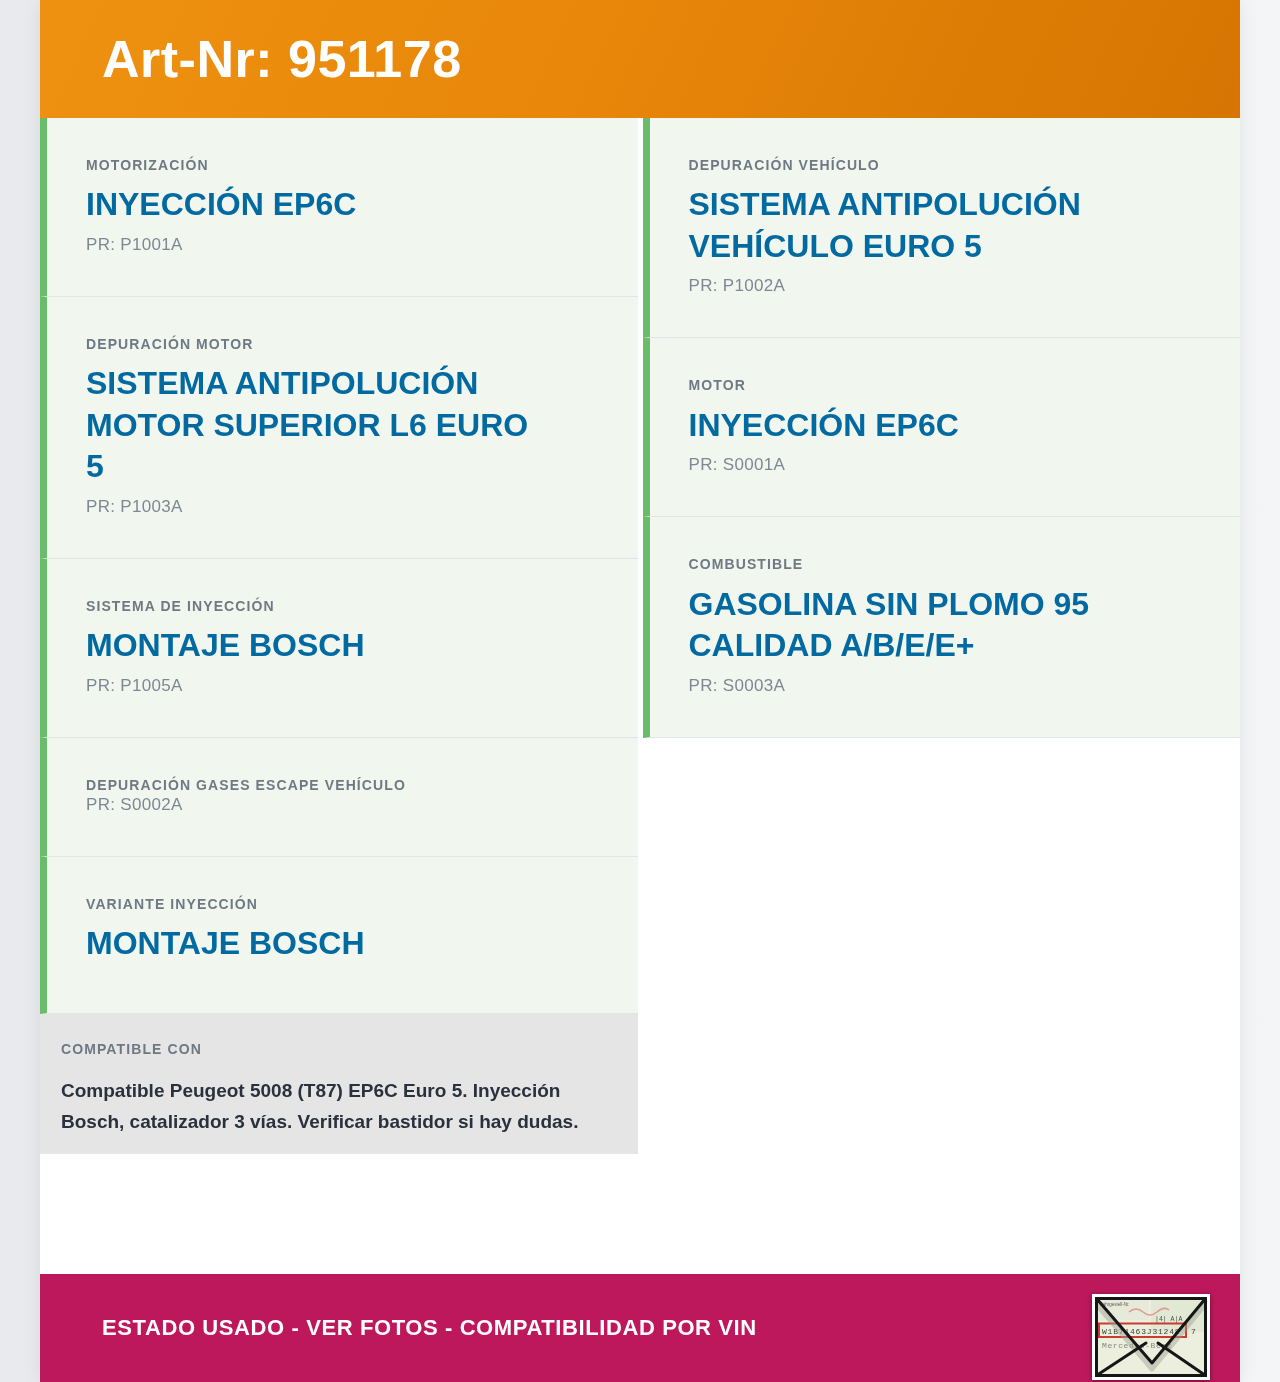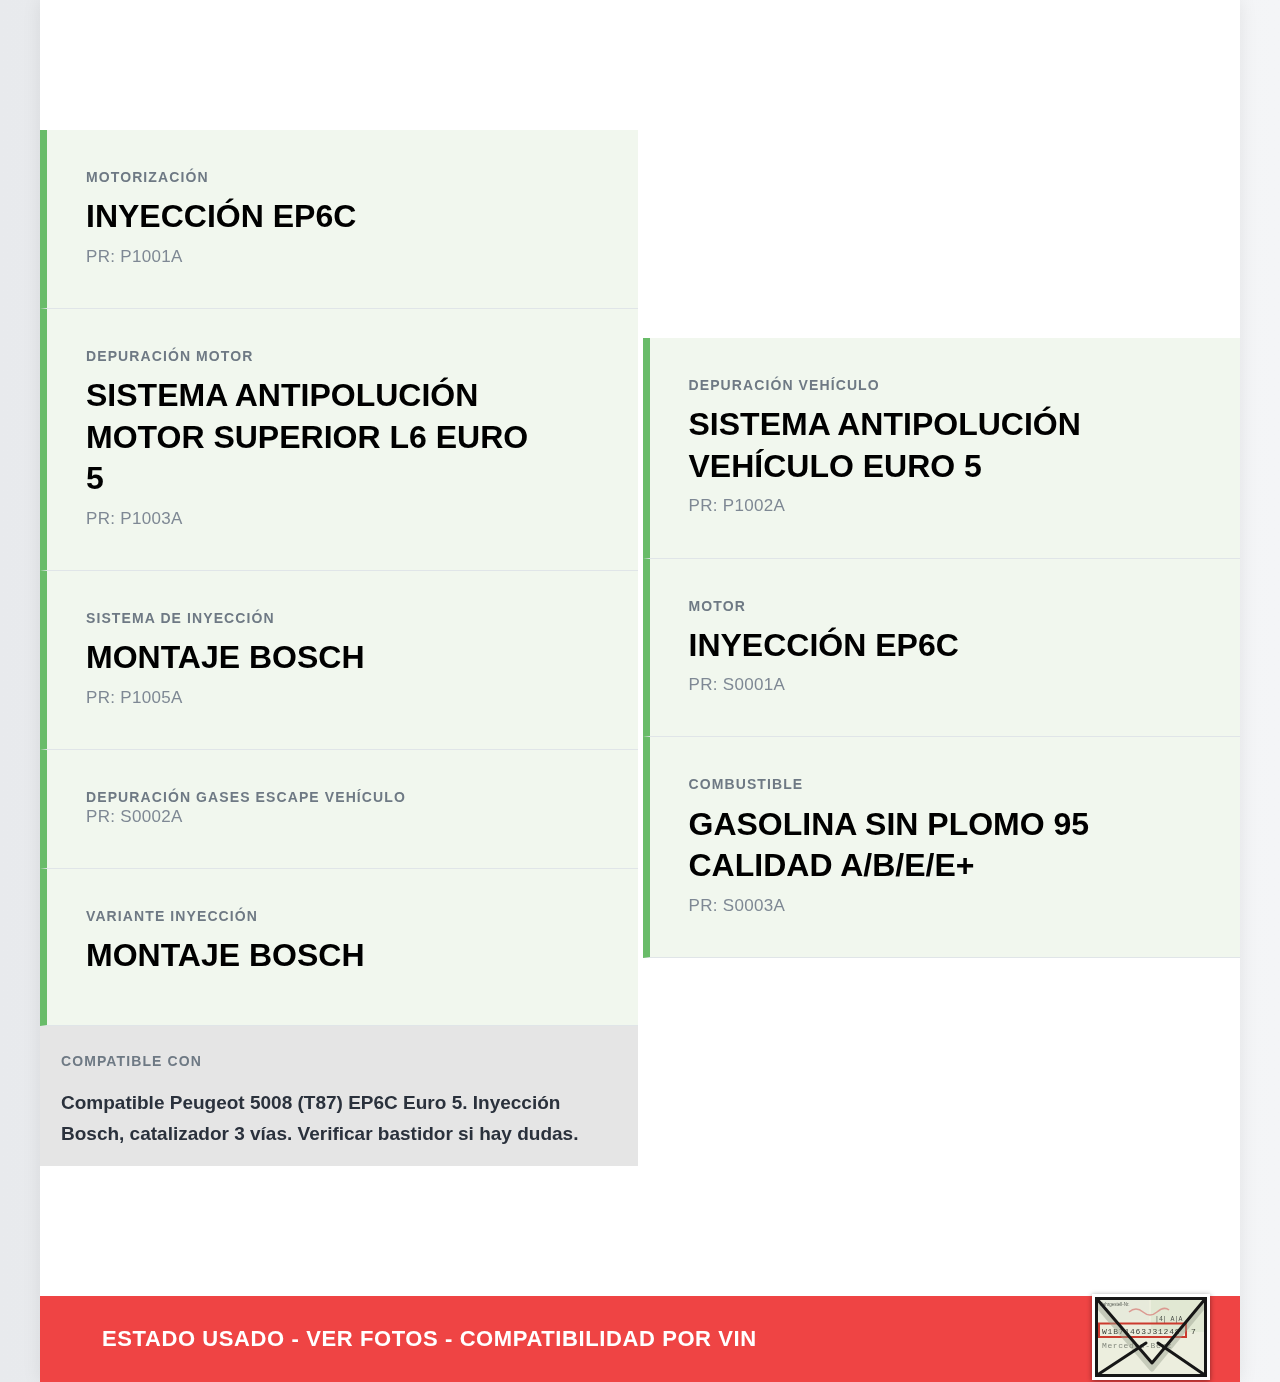--- a/index.html
+++ b/index.html
@@ -16,64 +16,67 @@
   }
   .header {
     height:118px; flex:none;
     background:linear-gradient(115deg,#ee9110 0%, #e8870a 45%, #d67501 100%);
     display:flex; align-items:center; padding-left:62px;
   }
   .header h1 {
     color:#ffffff; font-size:52px; font-weight:bold; letter-spacing:0.5px;
   }
   .columns { display:flex; gap:5px; flex:1; align-items:stretch; }
-  .col { flex:1; display:flex; flex-direction:column;justify-content:center; }
+  .col { flex:1; display:flex; flex-direction:column; }
   .card {
     background:#f1f7ee;
     border-left:7px solid #69bc69;
     border-bottom:1px solid #e0e5e8;
     padding:38px 40px 40px 39px;
   }
   .card-label {
     font-size:14px; font-weight:bold; letter-spacing:1.1px;
     color:#6e7984; text-transform:uppercase; line-height:1.3;
   }
   .card-title {
     font-size:32px; font-weight:bold; line-height:1.3;
-    color:#000000; margin:10px 0 8px; max-width:455px;
+    color:#0369a1; margin:10px 0 8px; max-width:455px;
   }
   .card-pr {
     font-size:17px; color:#7e8894; letter-spacing:0.3px; line-height:1.3;
   }
   .compatible {
     background:#e5e5e5; padding:26px 40px 16px 21px;
   }
   .compatible-text {
     font-size:19px; font-weight:bold; line-height:1.62;
     color:#2a313c; max-width:520px; margin-top:18px;
   }
   .footer {
-    margin-top:auto; height:86px; flex:none; background:#ef4444;
+    margin-top:auto; height:108px; flex:none; background:#be185d;
     display:flex; align-items:center; padding-left:62px; position:relative;
   }
   .footer-text {
     color:#ffffff; font-size:22px; font-weight:bold; letter-spacing:0.6px;
   }
   .stamp {
     position:absolute; right:30px; bottom:2px; width:118px; height:86px;
     background:#ffffff; padding:3px;
     box-shadow:0 1px 5px rgba(0,0,0,0.45);
   }
   .stamp svg { display:block; width:100%; height:100%; }
 </style>
 </head>
 <body>
 
 <div class="container">
 
+  <div class="header">
+    <h1>Art-Nr: 951178</h1>
+  </div>
 
   <div class="columns">
     <div class="col" id="col-left">
         <div class="card">
           <div class="card-label">MOTORIZACIÓN</div>
           <div class="card-title">INYECCIÓN EP6C</div>
           <div class="card-pr">PR: P1001A</div>
         </div>
         <div class="card">
           <div class="card-label">DEPURACIÓN MOTOR</div>

